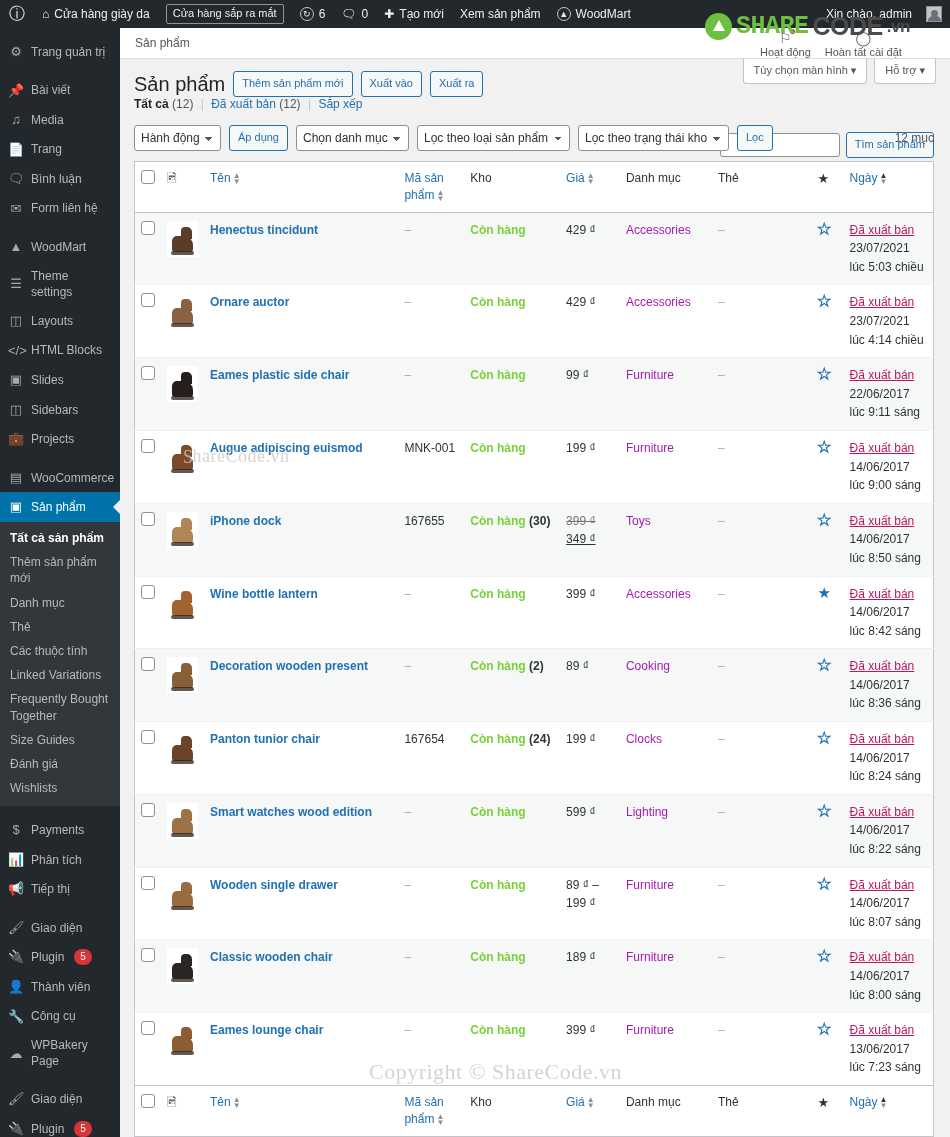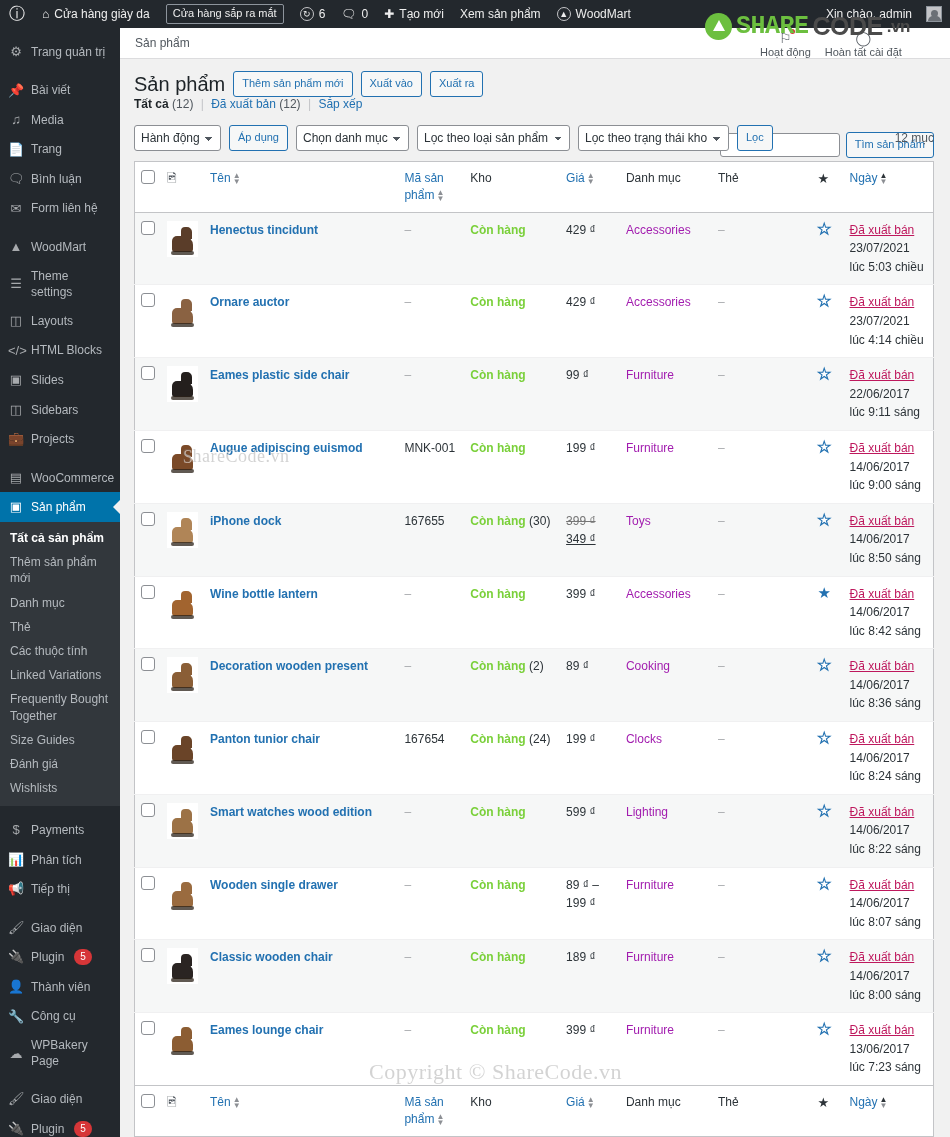--- a/index.html
+++ b/index.html
@@ -185,21 +185,21 @@
     content:""; position:absolute; left:9px; top:-9px; width:11px; height:12px;
     border-radius:4px 5px 0 0;
     background:inherit;
   }
   .boot::after{
     content:""; position:absolute; left:-1px; bottom:-3px; width:23px; height:4px;
     border-radius:2px; background:#2b2118; opacity:.75;
   }
   .pname{ color:#2271b1; text-decoration:none; font-weight:600; }
   .instock{ color:#7ad03a; font-weight:600; }
-  .instock .qty{ color:#2c3338; font-weight:400;margin-top:39px; }
+  .instock .qty{ color:#2c3338; font-weight:700;margin-top:39px; }
   .dash{ color:#a7aaad; }
   .cat a{ color:#a21caf; text-decoration:none;text-align:center; }
   .price del{ color:#767676; }
   .price ins{ text-decoration:underline; color:#2c3338; }
   .star{ color:#2271b1; font-size:15px; line-height:1; }
   .star.off{ color:#fff; -webkit-text-stroke:1.1px #2271b1; }
   .date{ color:#50575e; }
   .date .st{ display:block; color:#be185d;text-decoration:underline; }
   .col-name{ width:195px; }
   .col-sku{ width:66px; }
@@ -408,20 +408,30 @@
     </div>
 
 </div>
 
 <div id="main">
 
   <div id="topbar">
     <span>Sản phẩm</span>
   </div>
 
+  <div class="screen-meta">
+    <span class="meta-tab">
+      <span>Tùy chọn màn hình</span>
+      <span>▾</span>
+    </span>
+    <span class="meta-tab">
+      <span>Hỗ trợ</span>
+      <span>▾</span>
+    </span>
+  </div>
 
   <div class="wrap">
 
     <div class="page-title-row">
       <h1 class="page-title">Sản phẩm</h1>
       <a class="btn">Thêm sản phẩm mới</a>
       <a class="btn">Xuất vào</a>
       <a class="btn">Xuất ra</a>
     </div>
 

